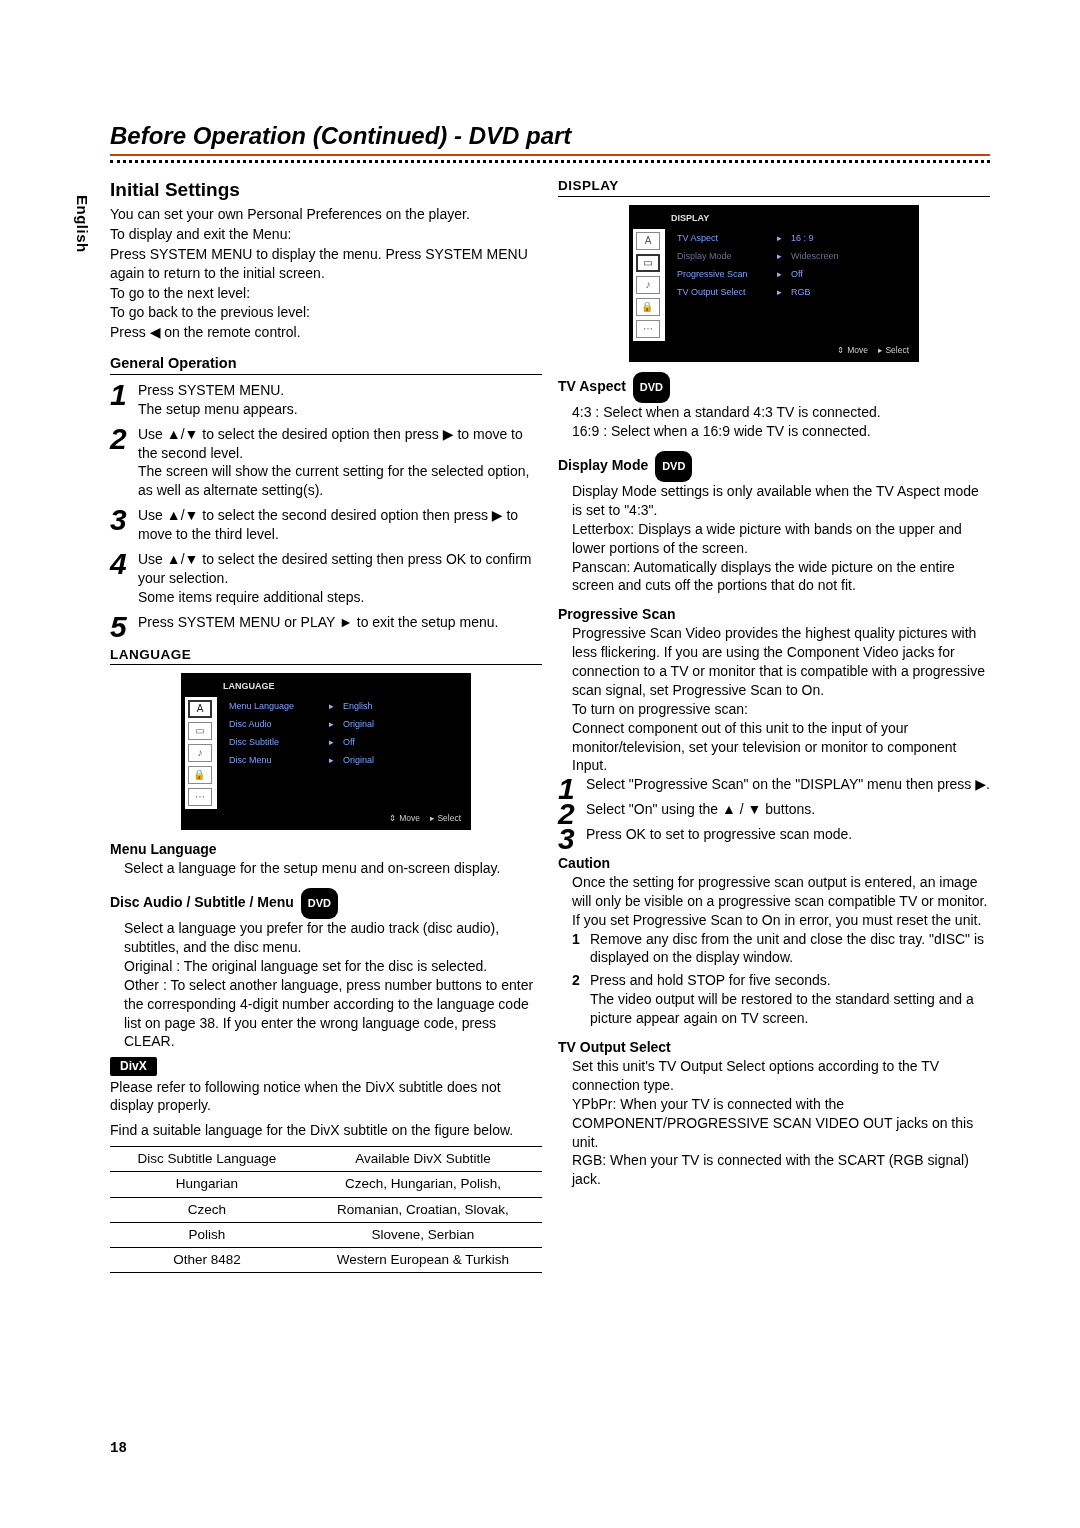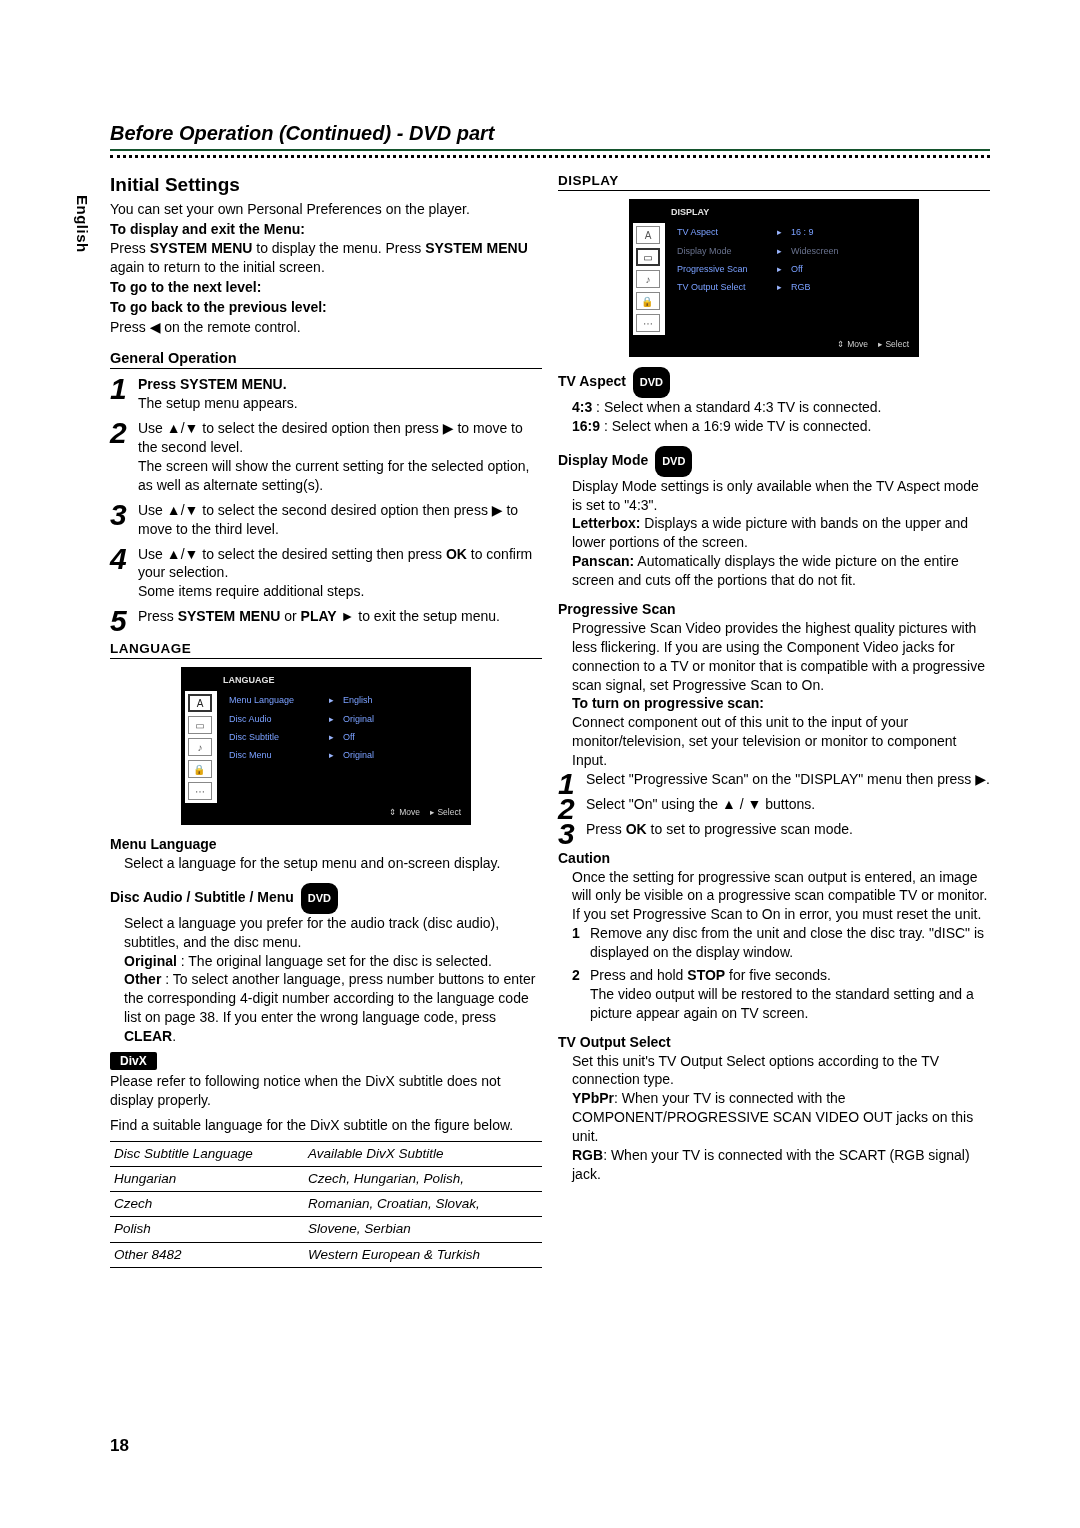--- a/index.html
+++ b/index.html
@@ -19,44 +19,44 @@
   .tab-english {
     position: absolute;
     left: 72px;
     top: 195px;
     writing-mode: vertical-rl;
     font-weight: bold;
     font-size: 15px;
     letter-spacing: 0.5px;
   }
   .title {
-    font-size: 20px;
+    font-size: 24px;
     font-style: italic;
     font-weight: bold;
-    border-bottom: 2px solid #14532d;
+    border-bottom: 2px solid #c2410c;
     padding-bottom: 2px;
     margin-bottom: 4px;
   }
   .dotline {
     border-bottom: 3px dotted #000;
     height: 0;
     margin-bottom: 14px;
   }
   .columns {
     display: flex;
     gap: 16px;
   }
   .col { width: 50%; }
   h2.section {
     font-size: 19px;
     font-weight: bold;
     margin-bottom: 2px;
   }
   .intro p { margin-bottom: 1px; }
-  .bold { font-weight: bold; }
+  .bold { font-weight: normal; }
   .sub-heading {
     font-weight: bold;
     border-bottom: 1px solid #000;
     margin-top: 12px;
     margin-bottom: 6px;
     font-size: 14.5px;
   }
   .section-label {
     font-weight: bold;
     letter-spacing: 0.5px;
@@ -176,33 +176,33 @@
   
   table.divx-table {
     border-collapse: collapse;
     width: 100%;
     margin-top: 6px;
     font-size: 13.5px;
   }
   table.divx-table th, table.divx-table td {
     border-top: 1px solid #000;
     border-bottom: 1px solid #000;
-    text-align: left;
+    text-align: center;
     padding: 3px 4px;
     font-weight: normal;
-    font-style: italic;
   }
   table.divx-table th { font-weight: normal; }
 
   .page-number {
     position: absolute;
     left: 110px;
     bottom: 70px;
     font-weight: bold;
-    font-size: 17px;
+    font-size: 14px;
+    font-family: Liberation Mono, monospace;
   }
 </style>
 </head>
 <body>
 
 <div class="tab-english">English</div>
 
 <div class="page">
 
   <div class="title">Before Operation (Continued) - DVD part</div>

